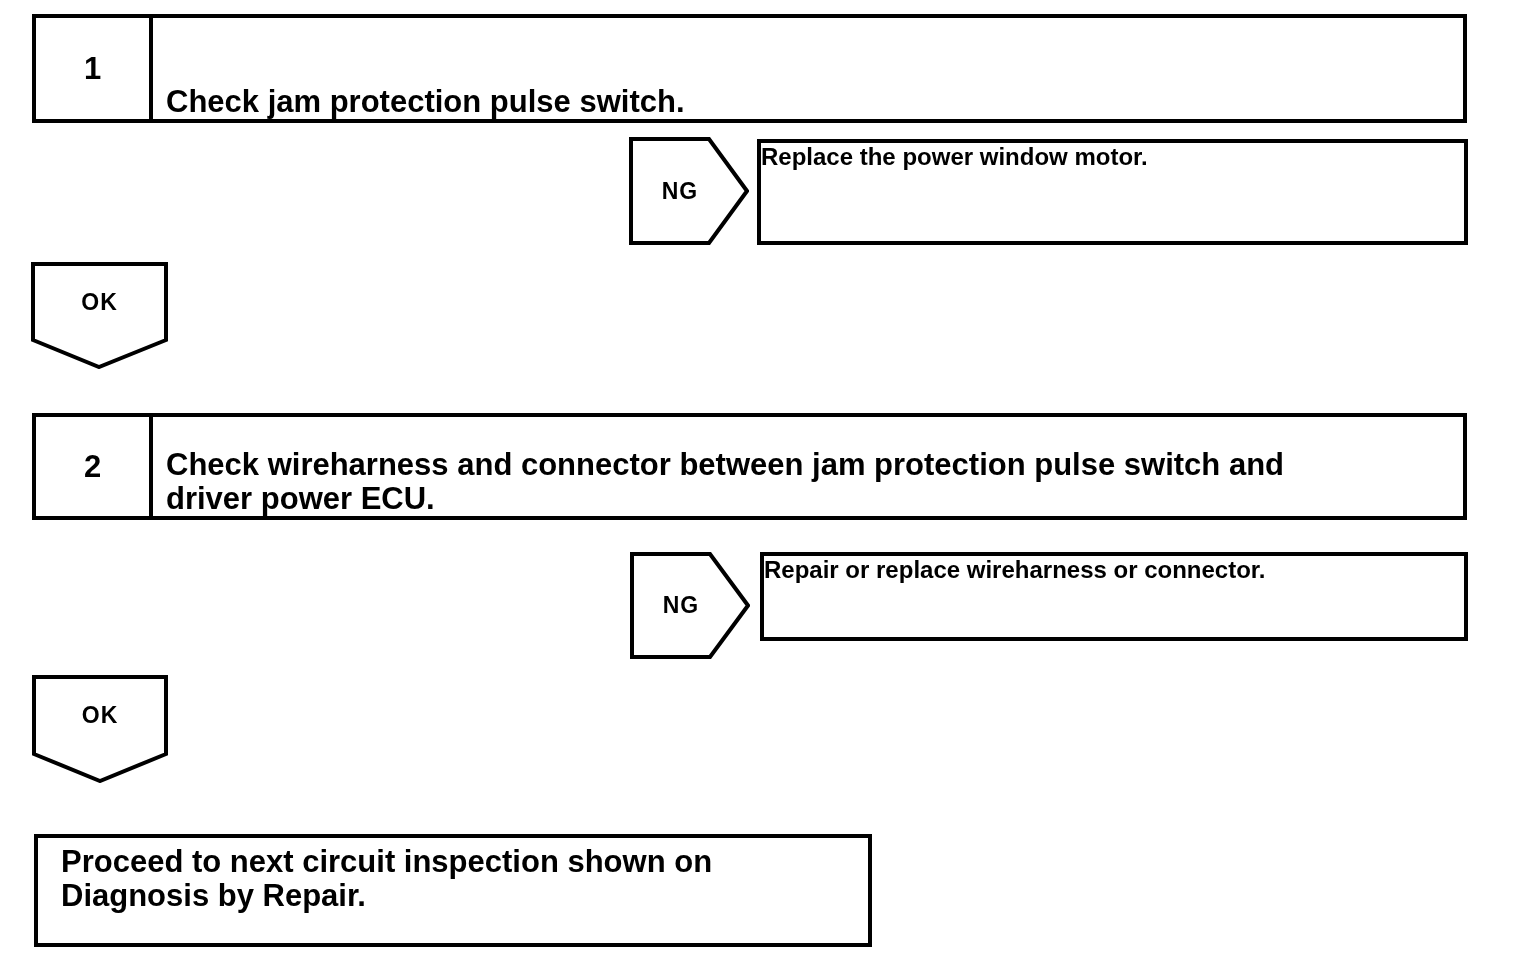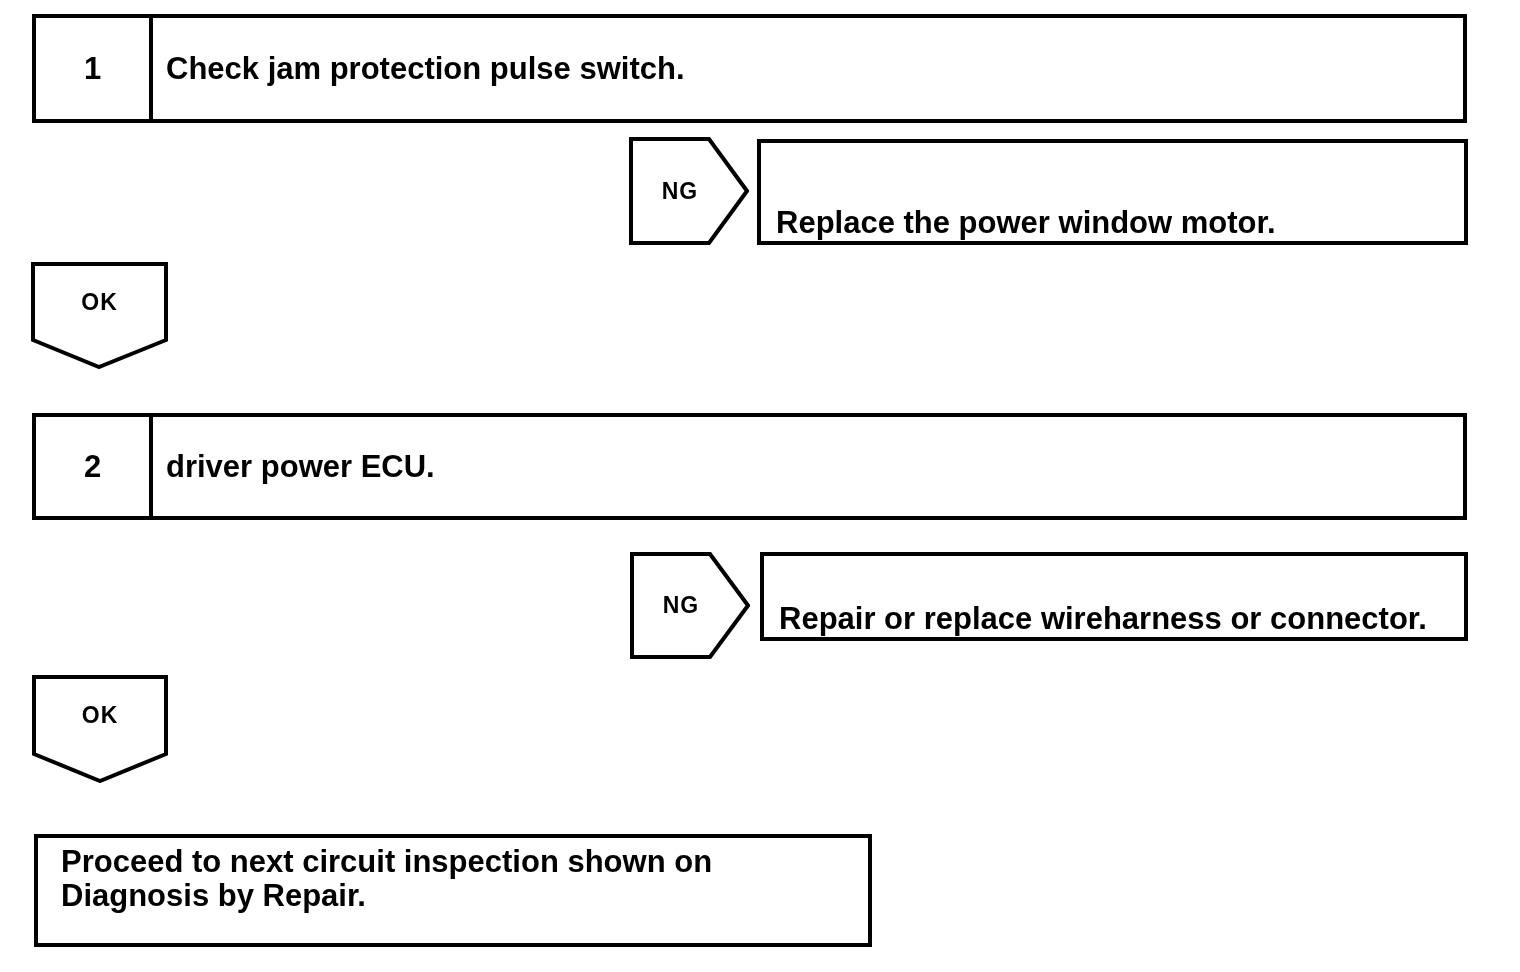--- a/index.html
+++ b/index.html
@@ -32,31 +32,30 @@
     display: flex;
     align-items: center;
     justify-content: center;
     font-size: 31px;
     flex: none;
   }
   .instr {
     flex: 1;
     display: flex;
     flex-direction: column;
-    justify-content: center;
+    justify-content: flex-end;
     padding-left: 13px;
     font-size: 31px;
     line-height: 34px;
     white-space: nowrap;
     border-radius: 10px;
   }
   .action {
-    align-items: flex-end;
-    padding-left: 15px;
-    font-size: 31px;
+    align-items: flex-start;
+    font-size: 24px;
     white-space: nowrap;
   }
   .pent {
     position: absolute;
     left: 0;
     top: 0;
   }
   .pent-label {
     position: absolute;
     display: flex;
@@ -98,20 +97,21 @@
   <div class="abs" style="left:31px; top:262px; width:137px; height:107px;">
     <svg class="pent" width="137" height="107" viewBox="0 0 137 107">
       <polygon points="2,2 135,2 135,78 68,105 2,78" fill="#ffffff" stroke="#000000" stroke-width="4"></polygon>
     </svg>
     <div class="pent-label" style="left:0; top:0; width:137px; height:80px;">OK</div>
   </div>
 
   <div class="abs box" style="left:32px; top:413px; width:1435px; height:107px;">
     <div class="numcell">2</div>
     <div class="instr">
+      <div>Check wireharness and connector between jam protection pulse switch and</div>
       <div>driver power ECU.</div>
     </div>
   </div>
 
   <div class="abs" style="left:630px; top:552px; width:120px; height:107px;">
     <svg class="pent" width="120" height="107" viewBox="0 0 120 107">
       <polygon points="2,2 80,2 118,53.5 80,105 2,105" fill="#ffffff" stroke="#000000" stroke-width="4"></polygon>
     </svg>
     <div class="pent-label" style="left:0; top:0; width:102px; height:107px;">NG</div>
   </div>

